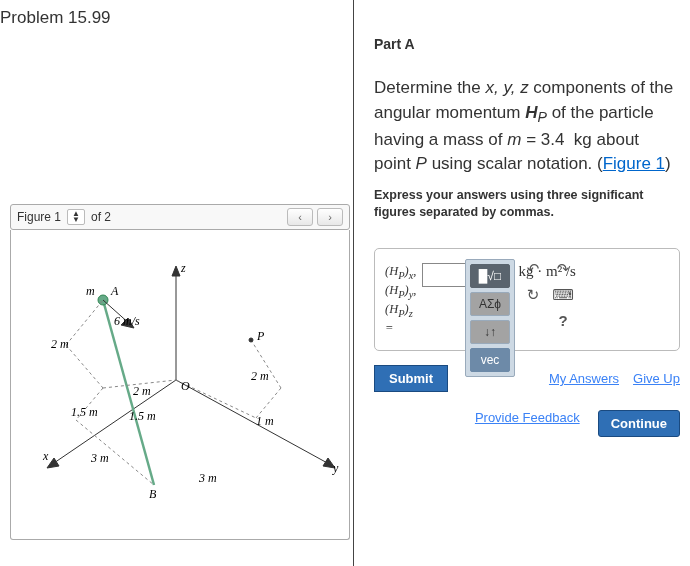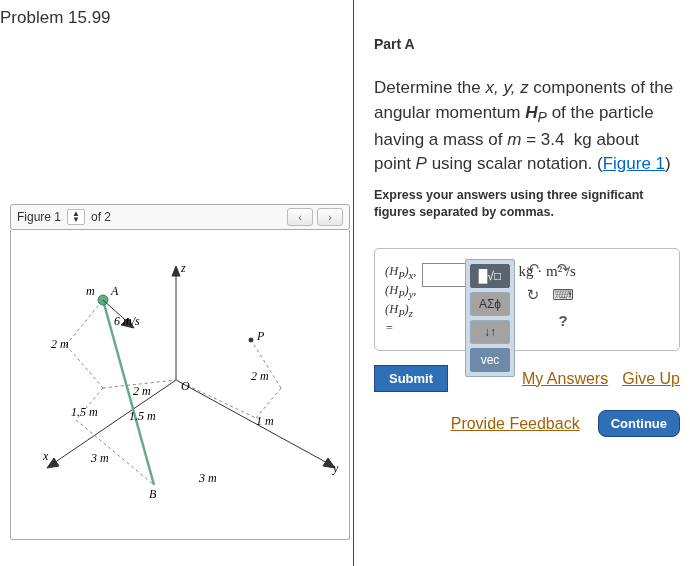--- a/index.html
+++ b/index.html
@@ -25,23 +25,23 @@
 .tool-btn.dark{background:#5a646e;color:#fff;border-color:#5a646e}
 .side-icons{display:flex;flex-direction:column;gap:6px;align-items:center}
 .side-row{display:flex;gap:10px;align-items:center}
 .ic{width:20px;height:20px;display:flex;align-items:center;justify-content:center;color:#555;font-size:15px;cursor:pointer}
 .answer-row{display:flex;align-items:flex-start;gap:6px}
 .lhs{font-size:12.5px;line-height:1.3;font-family:'Times New Roman',serif;font-style:italic}
 .inp{border:1px solid #888;height:24px;width:90px;padding:2px 4px;font-size:13px}
 .units{font-family:Liberation Serif, serif;font-size:15px}
 .btn-row{display:flex;align-items:center;gap:14px;margin-top:14px}
 .submit-btn{background:#2f6fb5;color:#fff;border:1px solid #1a4a80;border-radius:0;padding:5px 14px;font-size:13px;font-weight:bold;cursor:pointer}
-.continue-btn{background:#2f6fb5;color:#fff;border:1px solid #1a4a80;border-radius:8px;padding:5px 12px;font-size:13px;font-weight:bold;cursor:pointer}
-.link{color:#a16207;text-decoration:underline;font-size:16px;cursor:pointer}
-.feedback-row{display:flex;align-items:center;gap:18px;margin-top:18px;justify-content:flex-end}
+.continue-btn{background:#2f6fb5;color:#fff;border:1px solid #1a4a80;border-radius:3px;padding:5px 12px;font-size:13px;font-weight:bold;cursor:pointer}
+.link{color:#3b82f6;text-decoration:underline;font-size:13px;cursor:pointer}
+.feedback-row{display:flex;gap:18px;margin-top:18px;justify-content:flex-end}
 .diagram-svg{position:absolute;top:10px;left:10px}
 .dlabel{font-family:'Times New Roman',serif;font-size:12px;font-style:italic}
 </style>
 </head>
 <body>
 
 <div class="container">
   <div class="left">
     <div class="prob-title">Problem 15.99</div>
 

